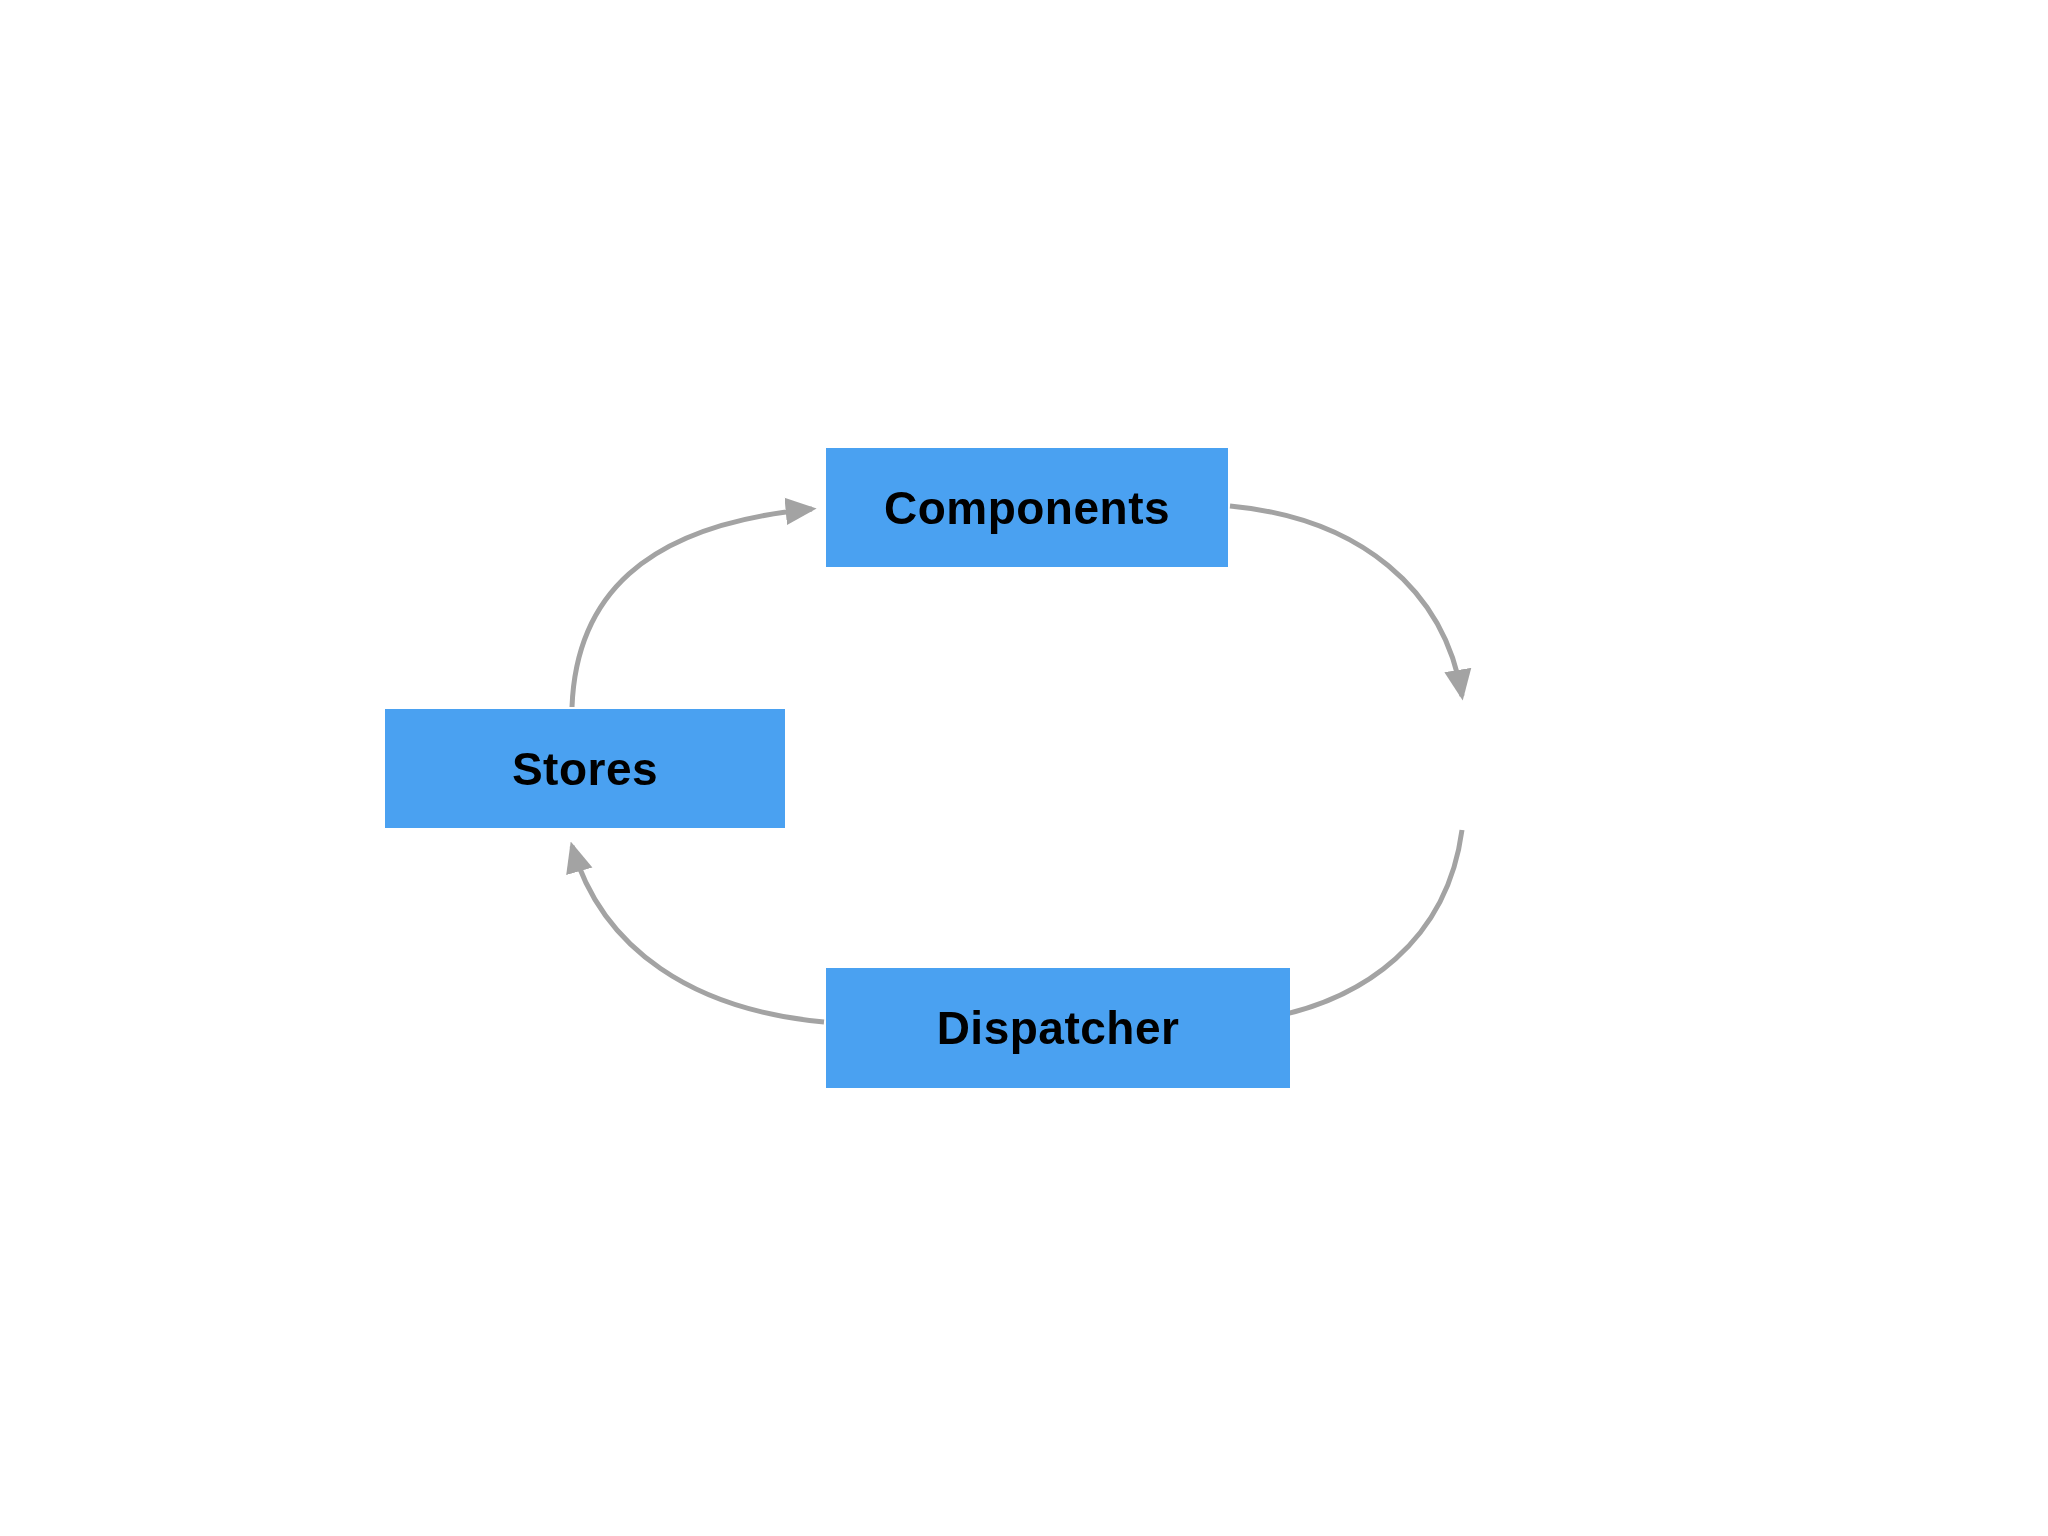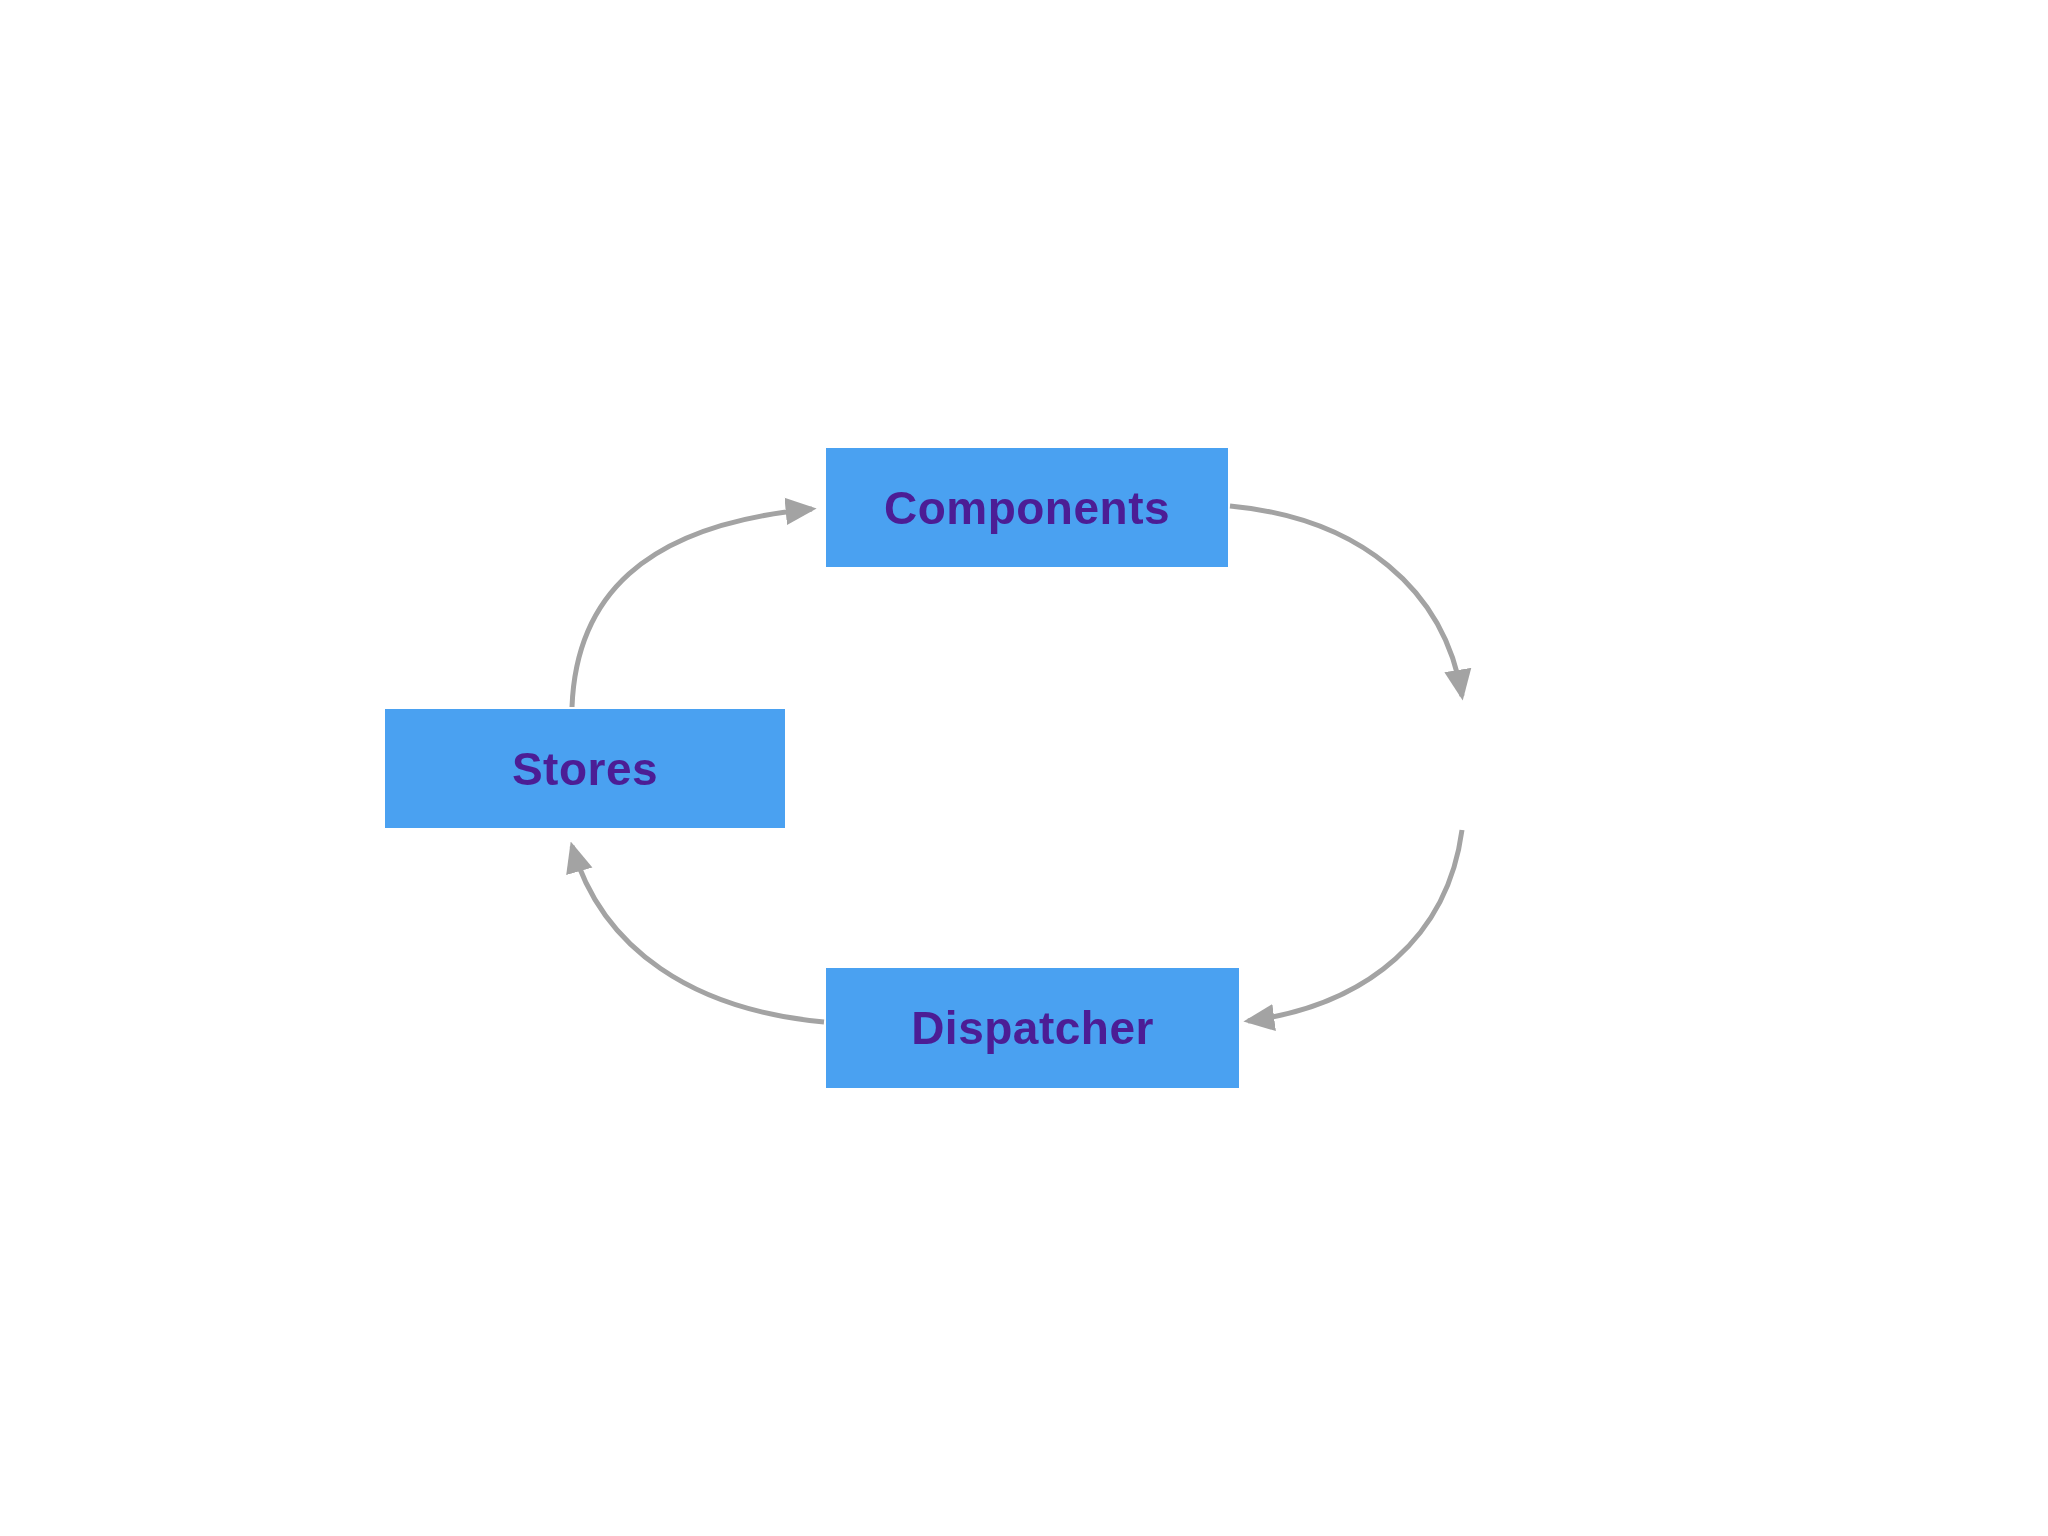--- a/index.html
+++ b/index.html
@@ -16,32 +16,32 @@
     font-family: "Liberation Sans", sans-serif;
   }
   svg.edges {
     position: absolute;
     left: 0;
     top: 0;
   }
   .node {
     position: absolute;
     background: #4aa1f1;
-    color: #4c1d95;
+    color: #000000;
     display: flex;
     align-items: center;
     justify-content: center;
     font-size: 46px;
     font-weight: 700;
     letter-spacing: 0.5px;
   }
   #node-components { left: 826px; top: 448px; width: 402px; height: 119px; }
   #node-stores     { left: 385px; top: 709px; width: 400px; height: 119px; }
   #node-actions    { left: 1263px; top: 709px; width: 400px; height: 119px; }
-  #node-dispatcher { left: 826px; top: 968px; width: 413px; height: 120px; }
+  #node-dispatcher { left: 826px; top: 968px; width: 464px; height: 120px; }
 </style>
 </head>
 <body>
 
 <div class="canvas">
 
   <svg class="edges" width="2048" height="1536" viewBox="0 0 2048 1536">
     <defs>
       <marker id="arrowhead" viewBox="0 0 10 10" refX="8.5" refY="5" markerWidth="6.2" markerHeight="6.2" orient="auto-start-reverse">
         <path d="M 0 0.6 L 10 5 L 0 9.4 z" fill="#a3a3a3"></path>

